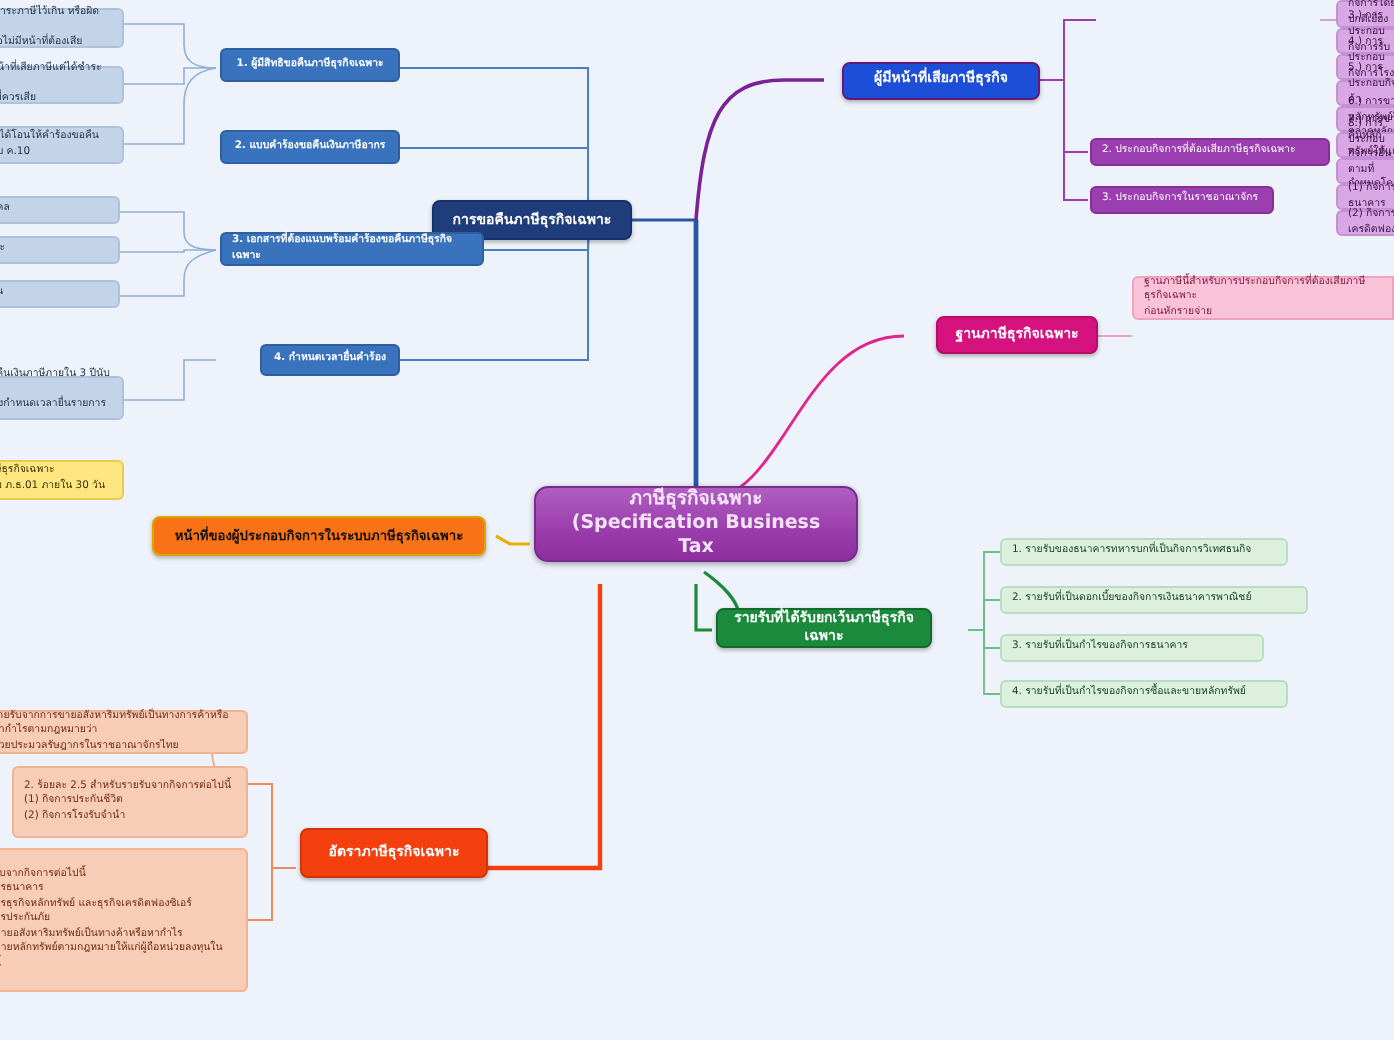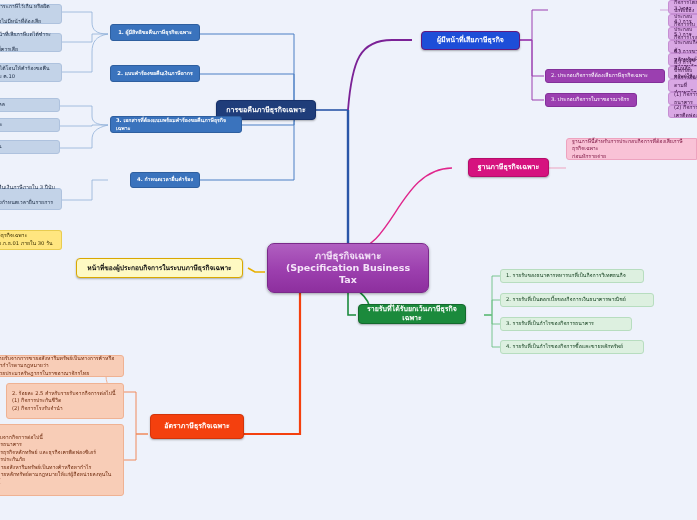--- a/index.html
+++ b/index.html
@@ -41,21 +41,21 @@
     font-weight:bold;
     font-size:7px;
     padding:3px 7px;
     box-shadow:0 1px 2px rgba(0,0,0,.3);
   }
   .head.navy{background:#1f3d7a;border:1px solid #16306a;text-align:right;}
   .head.purple{background:#1d4ed8;border:1px solid #64187c;font-family:Liberation Mono, monospace;}
   .head.magenta{background:#d6127f;border:1px solid #b50d6a;}
   .head.green{background:#1b8a3c;border:1px solid #136a2d;}
   .head.orange{background:#f4400e;border:1px solid #d3340a;}
-  .head.yellow{background:#fef9c3;border:1px solid #d9a800;color:#111;}
+  .head.yellow{background:#f97316;border:1px solid #d9a800;color:#111;}
 
   
   .sub{
     border-radius:3px;
     font-size:5.2px;
     padding:3px 5px;
     text-align:left;
     justify-content:flex-start;
     line-height:1.45;
   }
@@ -115,21 +115,21 @@
     <path d="M484,315 L492,315 L492,276 L500,276" stroke="#6bbf83" stroke-width=".9" fill="none"></path>
     <path d="M484,315 L492,315 L492,300 L500,300" stroke="#6bbf83" stroke-width=".9" fill="none"></path>
     <path d="M484,315 L492,315 L492,324 L500,324" stroke="#6bbf83" stroke-width=".9" fill="none"></path>
     <path d="M484,315 L492,315 L492,347 L500,347" stroke="#6bbf83" stroke-width=".9" fill="none"></path>
 
     <path d="M148,434 L136,434 L136,392 L124,392" stroke="#f08a5d" stroke-width="1" fill="none"></path>
     <path d="M148,434 L136,434 L136,460 L124,460" stroke="#f08a5d" stroke-width="1" fill="none"></path>
     <path d="M124,392 C112,392 106,386 106,376 L106,366 L92,366" stroke="#f0a37e" stroke-width=".8" fill="none"></path>
   </svg>
 
-  <div class="node central" style="left:267px;top:243px;width:162px;height:50px;">ภาษีธุรกิจเฉพาะ
+  <div class="node central" style="left:267px;top:243px;width:162px;height:38px;">ภาษีธุรกิจเฉพาะ
 (Specification Business Tax</div>
 
   <div class="node head navy" style="left:216px;top:100px;width:100px;height:20px;">การขอคืนภาษีธุรกิจเฉพาะ</div>
 
   <div class="node head purple" style="left:421px;top:31px;width:99px;height:19px;">ผู้มีหน้าที่เสียภาษีธุรกิจ</div>
 
   <div class="node head magenta" style="left:468px;top:158px;width:81px;height:19px;">ฐานภาษีธุรกิจเฉพาะ</div>
 
   <div class="node head green" style="left:358px;top:304px;width:108px;height:20px;">รายรับที่ได้รับยกเว้นภาษีธุรกิจเฉพาะ</div>
 

